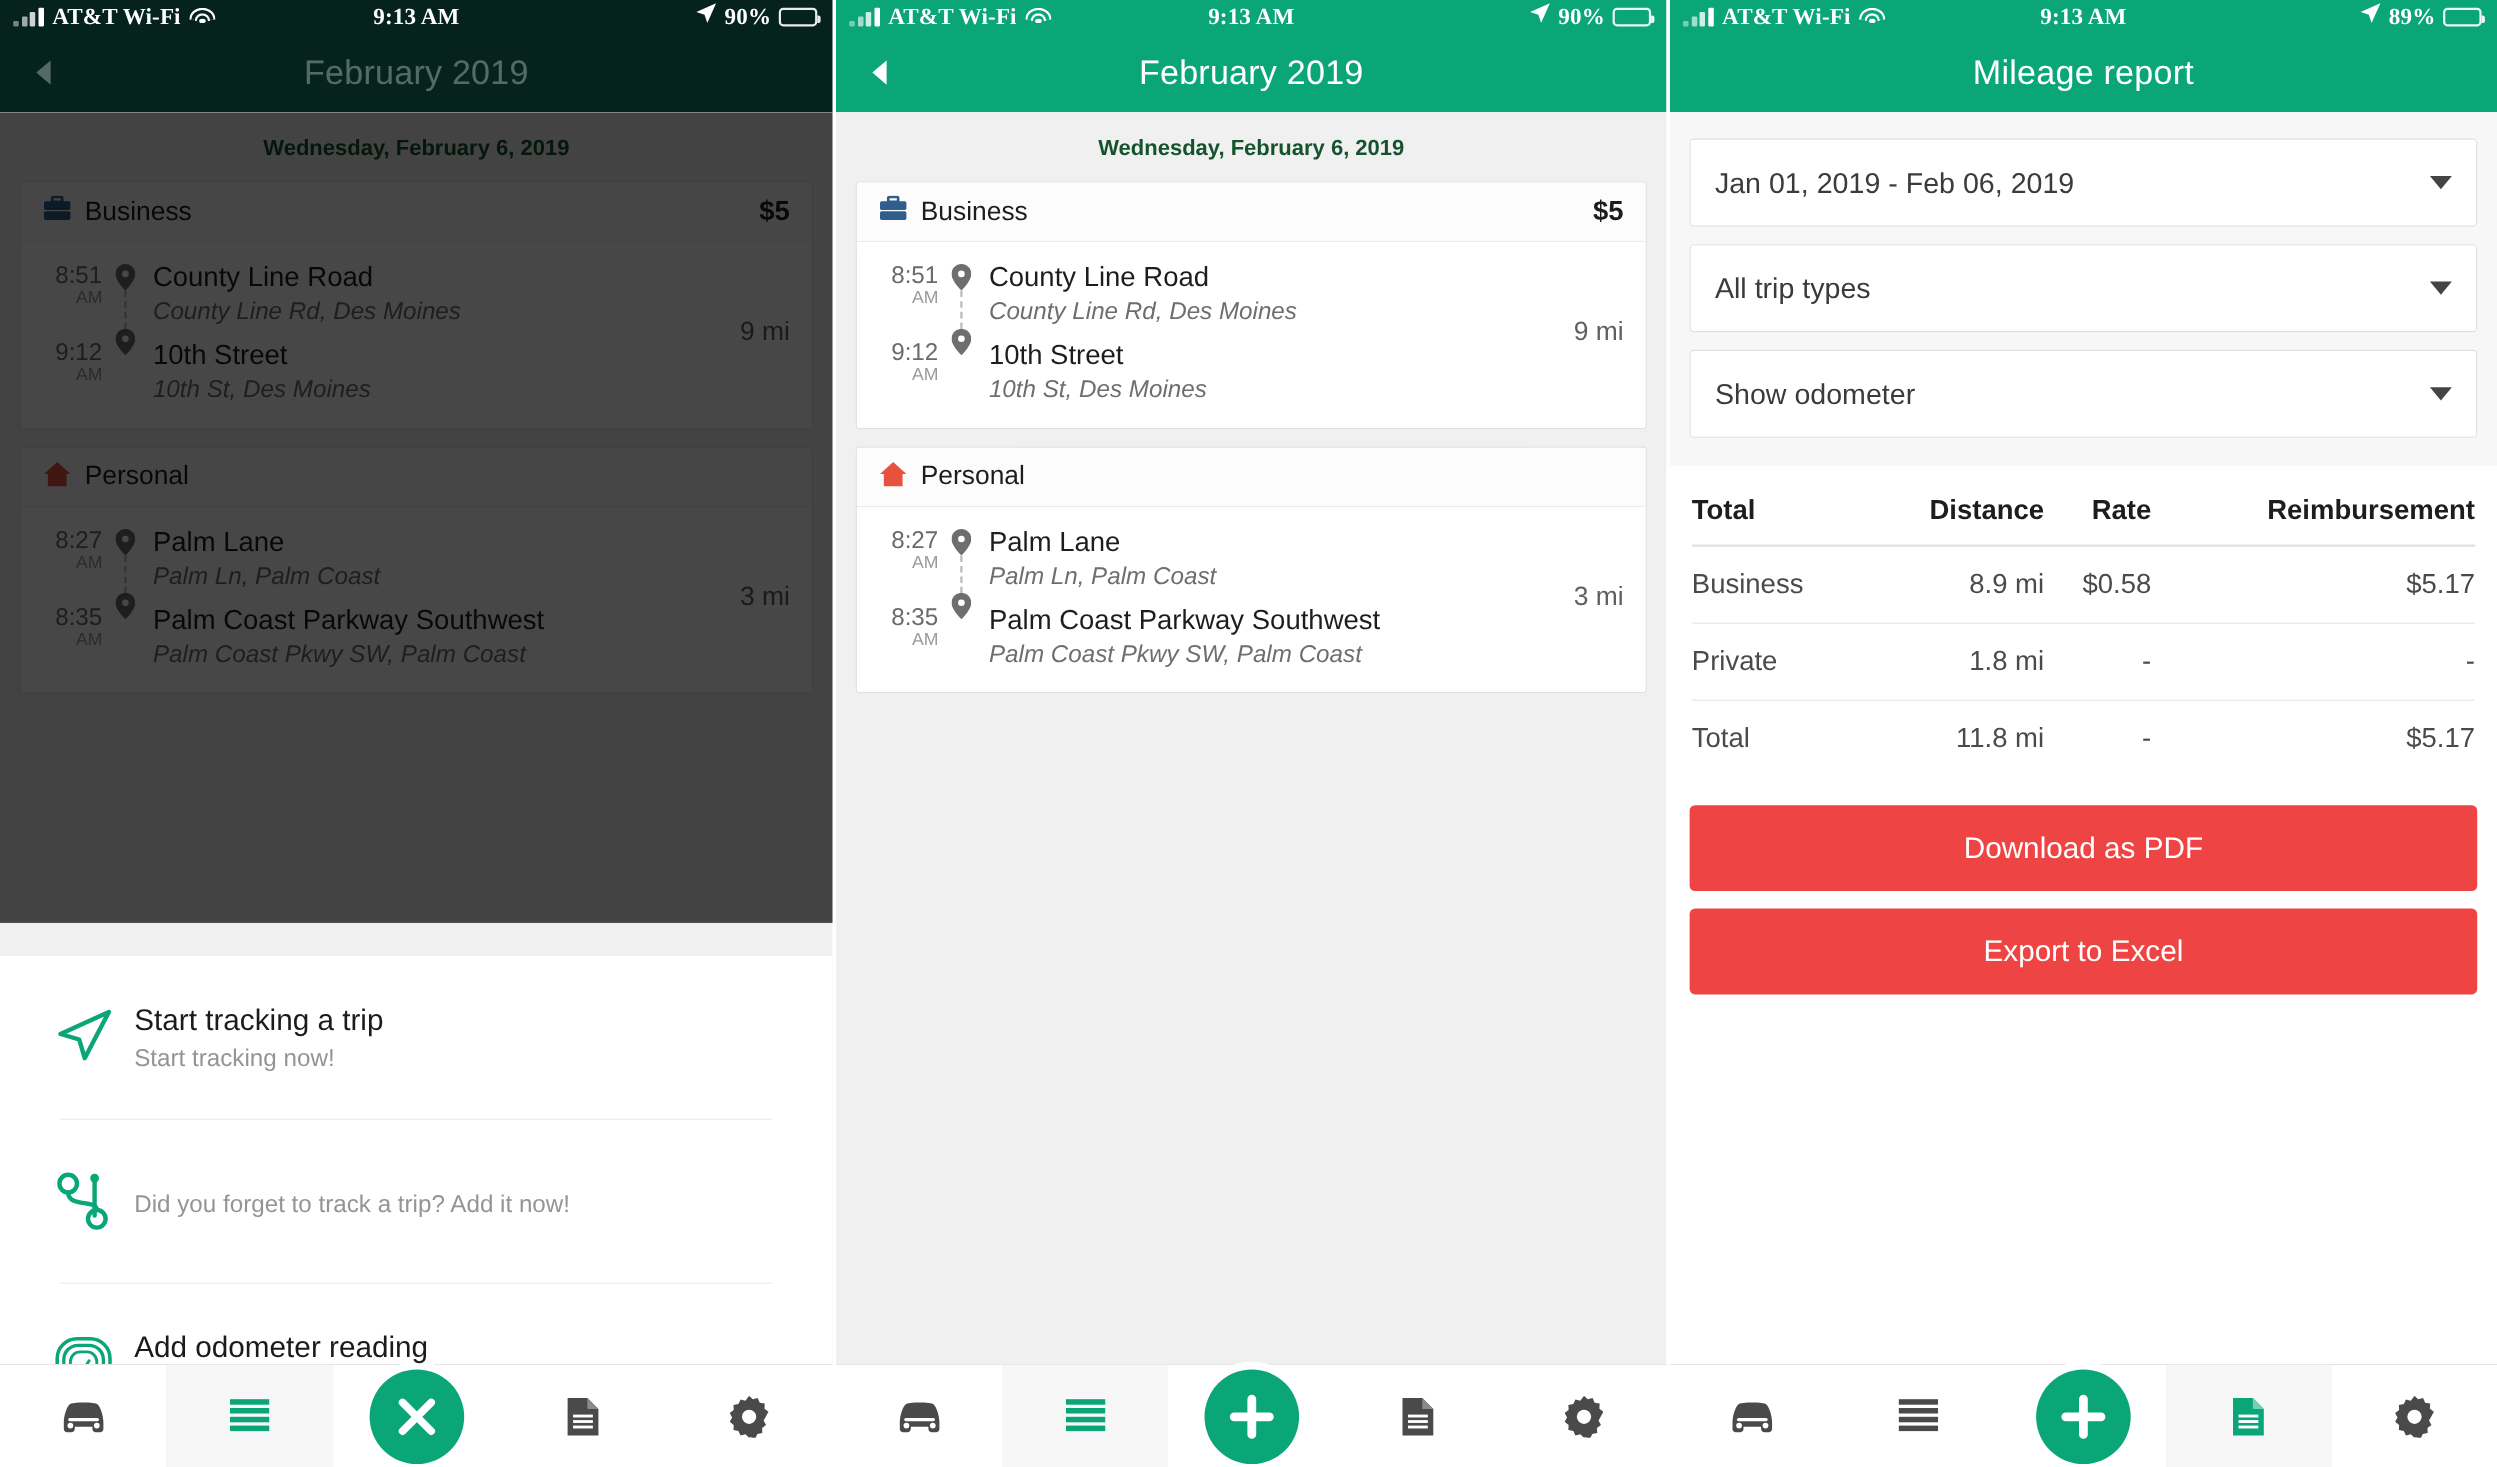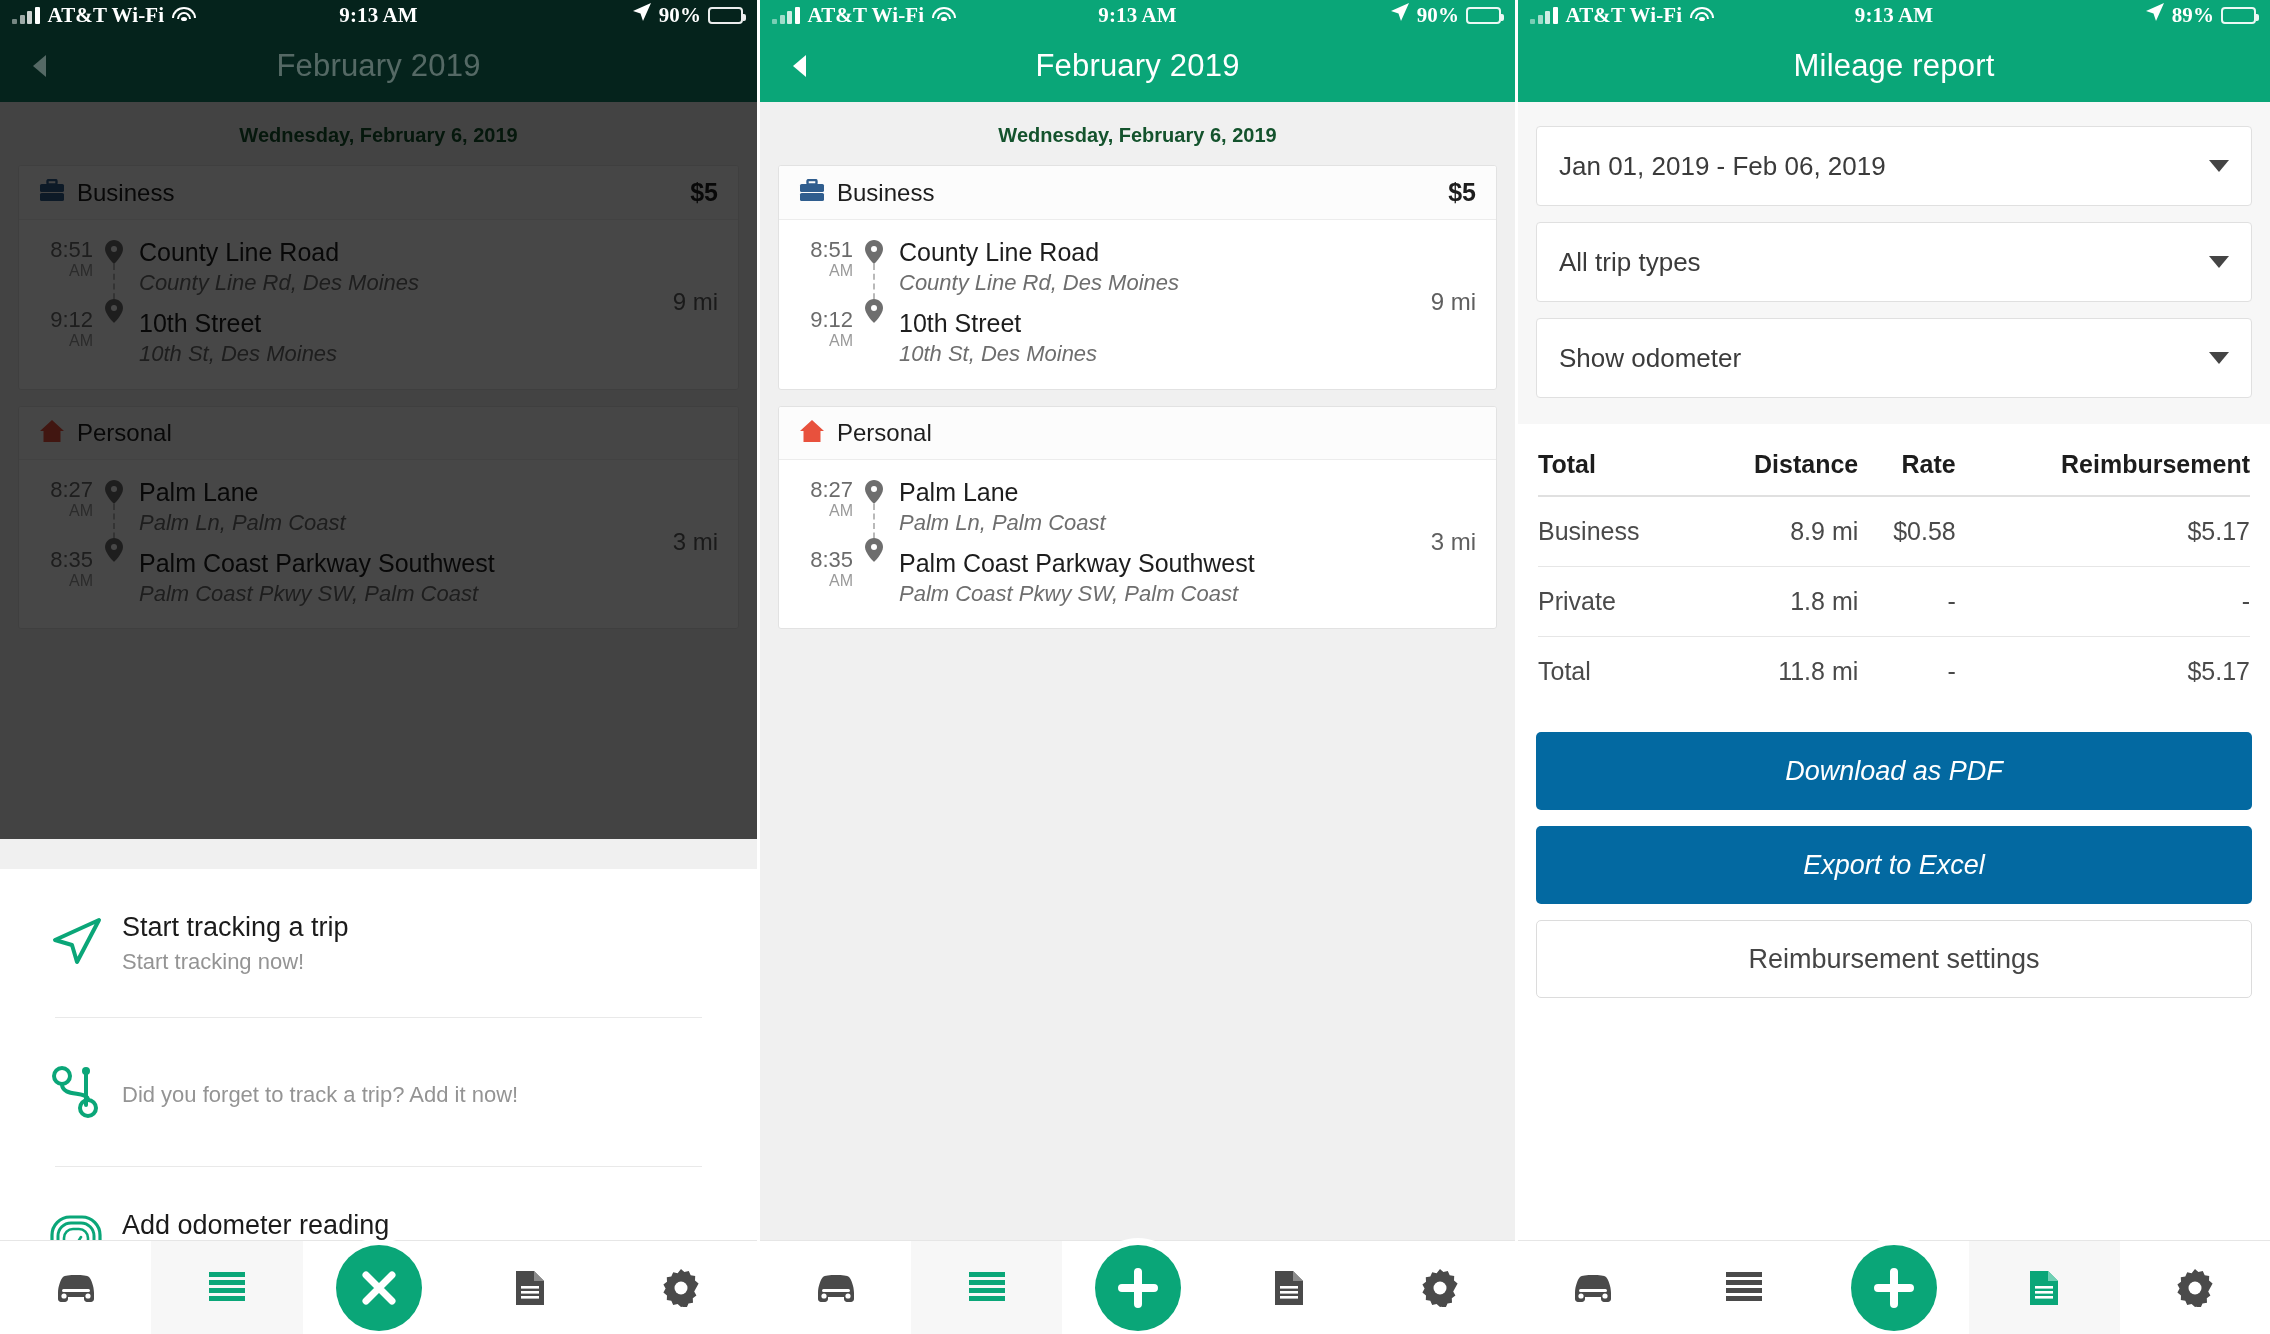--- a/index.html
+++ b/index.html
@@ -127,21 +127,21 @@
   table.rep th { font-size: 25px; font-weight: bold; color: #1d1d1d;
                  padding: 0 0 16px 0; text-align: right; white-space: nowrap; }
   table.rep th:first-child { text-align: left; }
   table.rep td { font-size: 25px; color: #4a4a4a; padding: 20px 0; text-align: right;
                  border-top: 1px solid #e6e6e6; white-space: nowrap; }
   table.rep td:first-child { text-align: left; }
   table.rep tr.first td { border-top: 2px solid #e0e0e0; }
   .btns { background: #ffffff; padding: 16px 18px 0; }
   .btn { height: 78px; border-radius: 5px; display: flex; align-items: center;
          justify-content: center; font-size: 27px; margin-bottom: 16px; }
-  .btn.primary { background: #0369a1; color: #ffffff; font-style: italic; }
+  .btn.primary { background: #ef4444; color: #ffffff; }
   .btn.ghost { background: #ffffff; color: #454545; border: 1px solid #dcdcdc; }
   .p3 .content { background: #ffffff; }
 </style>
 </head>
 <body>
 
 <div class="screens">
 
   <div class="phone p1">
     <div class="statusbar">
@@ -583,21 +583,20 @@
               <td>-</td>
               <td>$5.17</td>
             </tr>
           </tbody>
         </table>
       </div>
 
       <div class="btns">
         <div class="btn primary">Download as PDF</div>
         <div class="btn primary">Export to Excel</div>
-        <div class="btn ghost">Reimbursement settings</div>
       </div>
     </div>
 
     <div class="tabbar">
       <div class="tab">
         <svg width="44" height="34" viewBox="0 0 44 34">
             <path d="M4 22c0-7 3-14 5-16 1.5-1.6 7-2 13-2s11.5.4 13 2c2 2 5 9 5 16v6c0 1.6-1.4 3-3 3h-4c-1.6 0-3-1.4-3-3v-2H14v2c0 1.6-1.4 3-3 3H7c-1.6 0-3-1.4-3-3z" fill="#4a4a4a"></path>
             <rect x="8" y="18" width="28" height="3" rx="1.5" fill="#fff"></rect>
             <circle cx="10" cy="25" r="2.6" fill="#fff"></circle>
             <circle cx="34" cy="25" r="2.6" fill="#fff"></circle>

